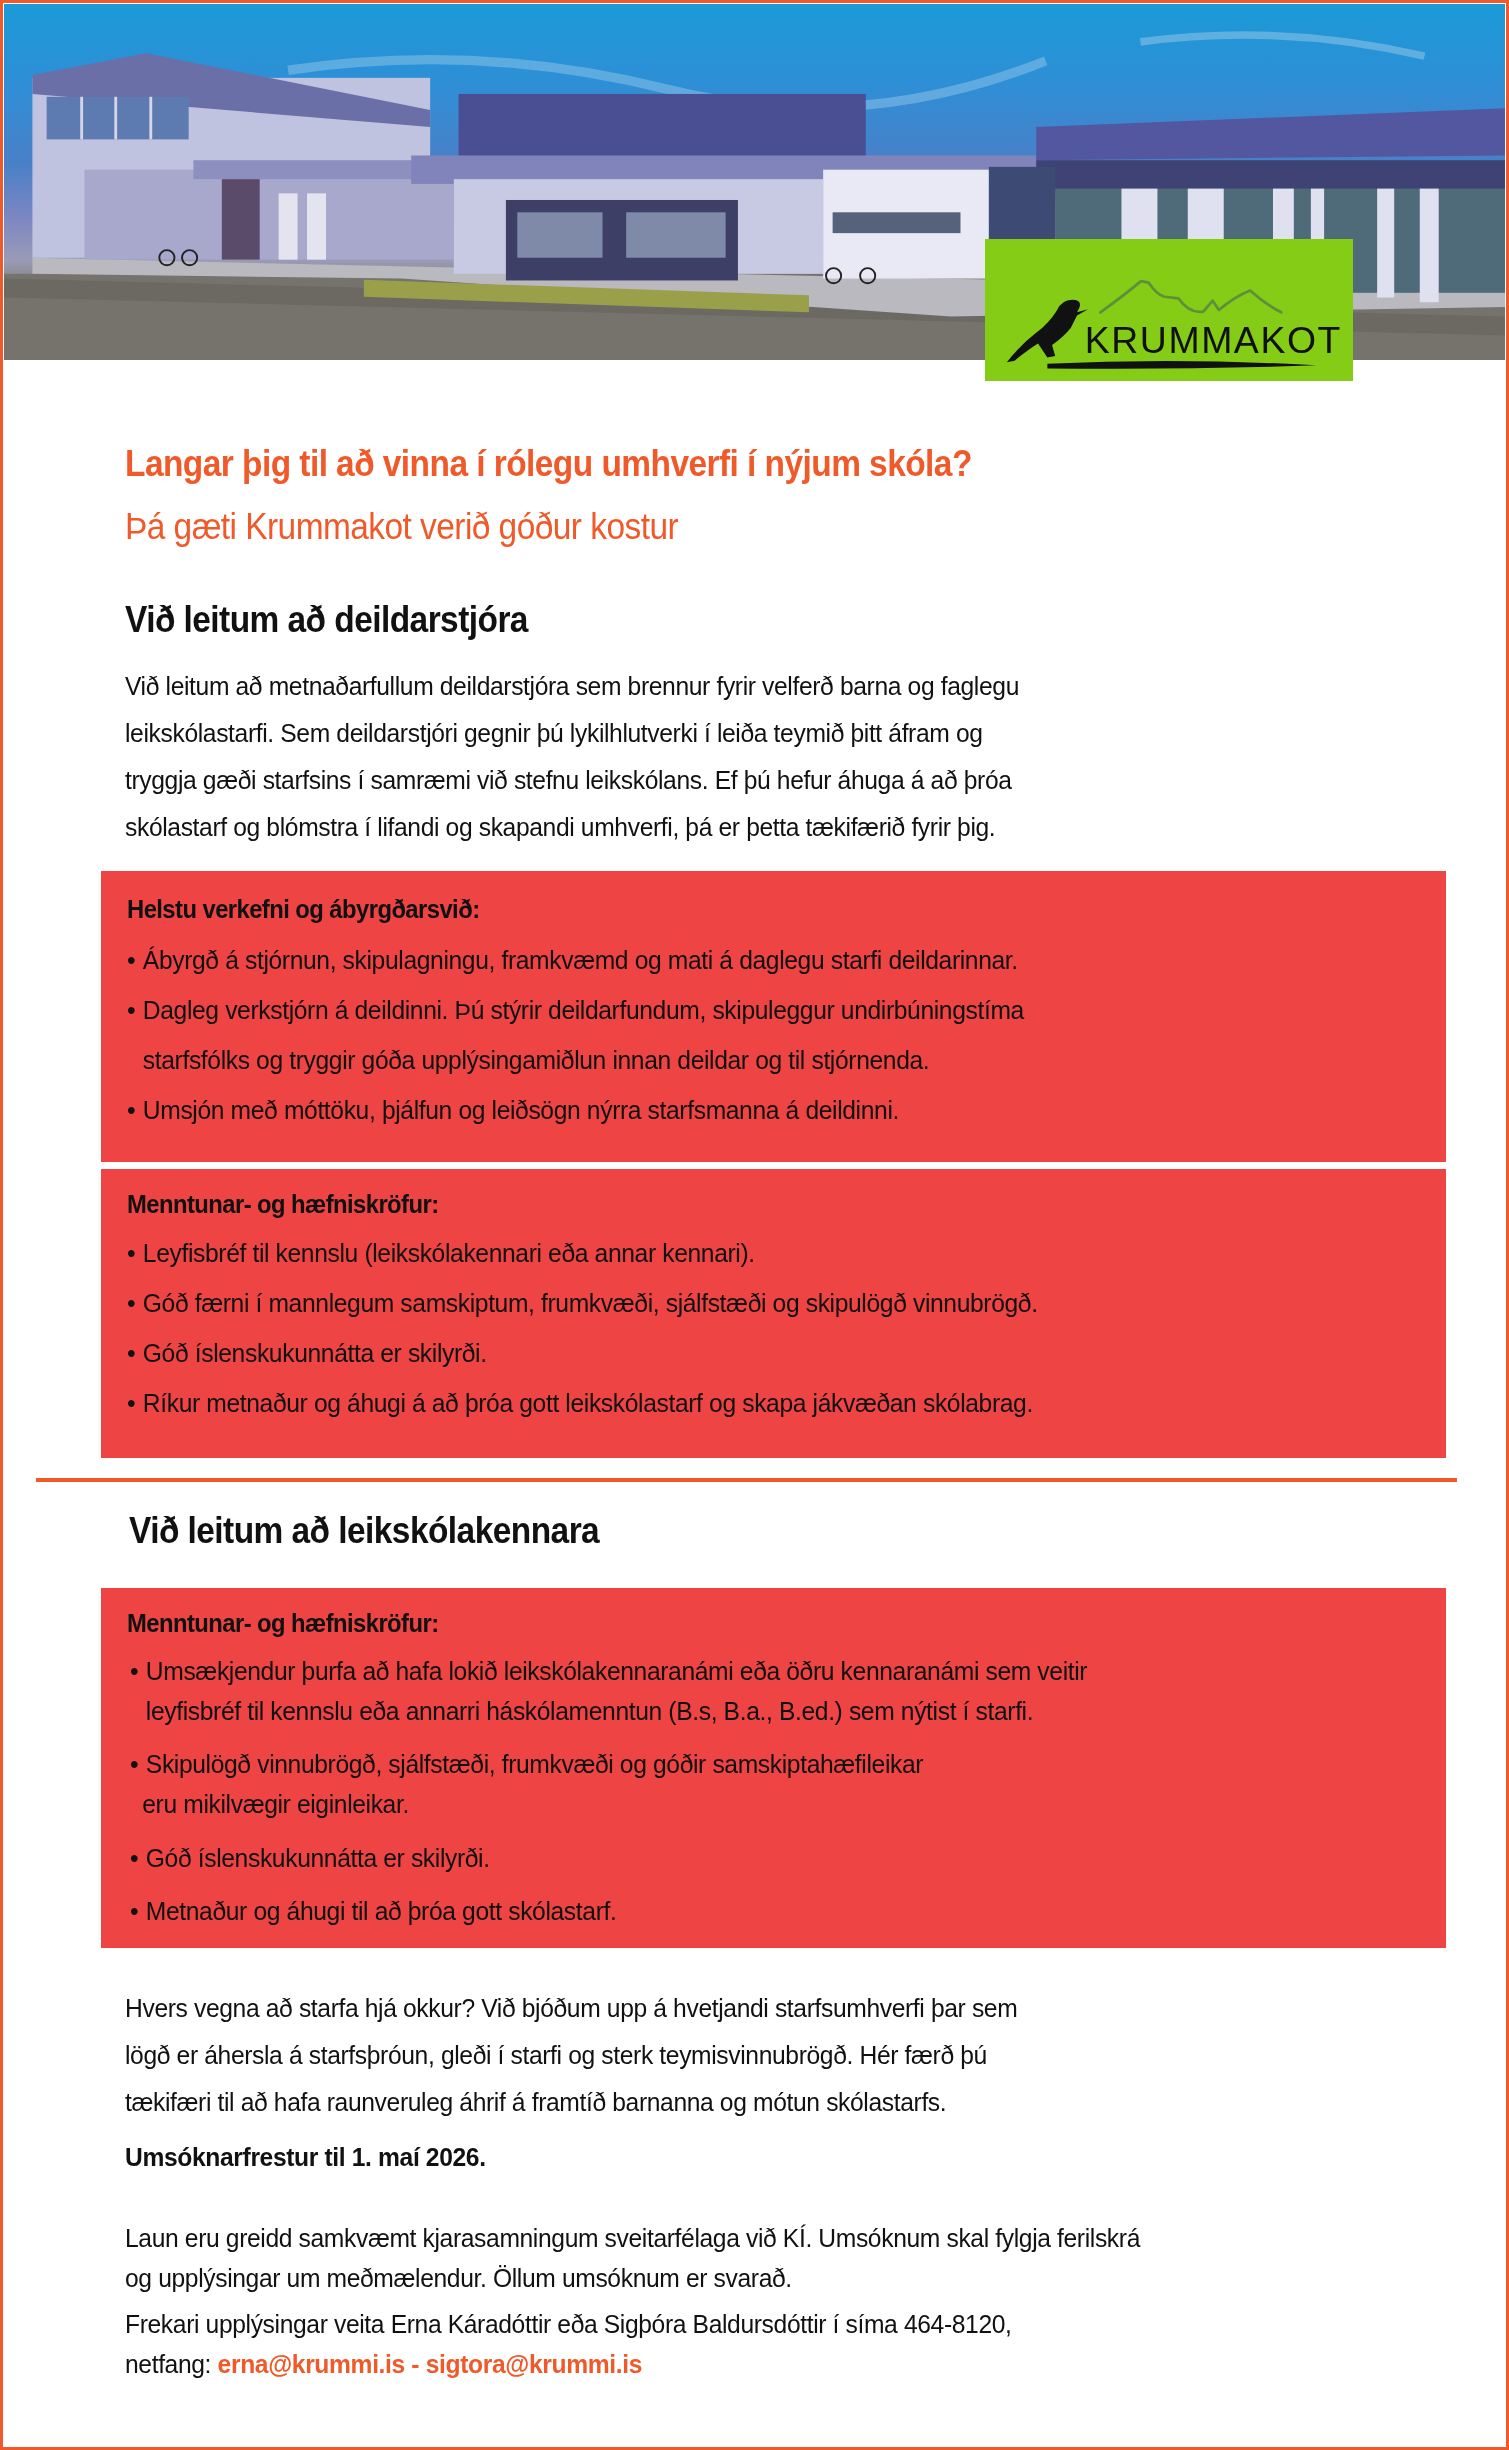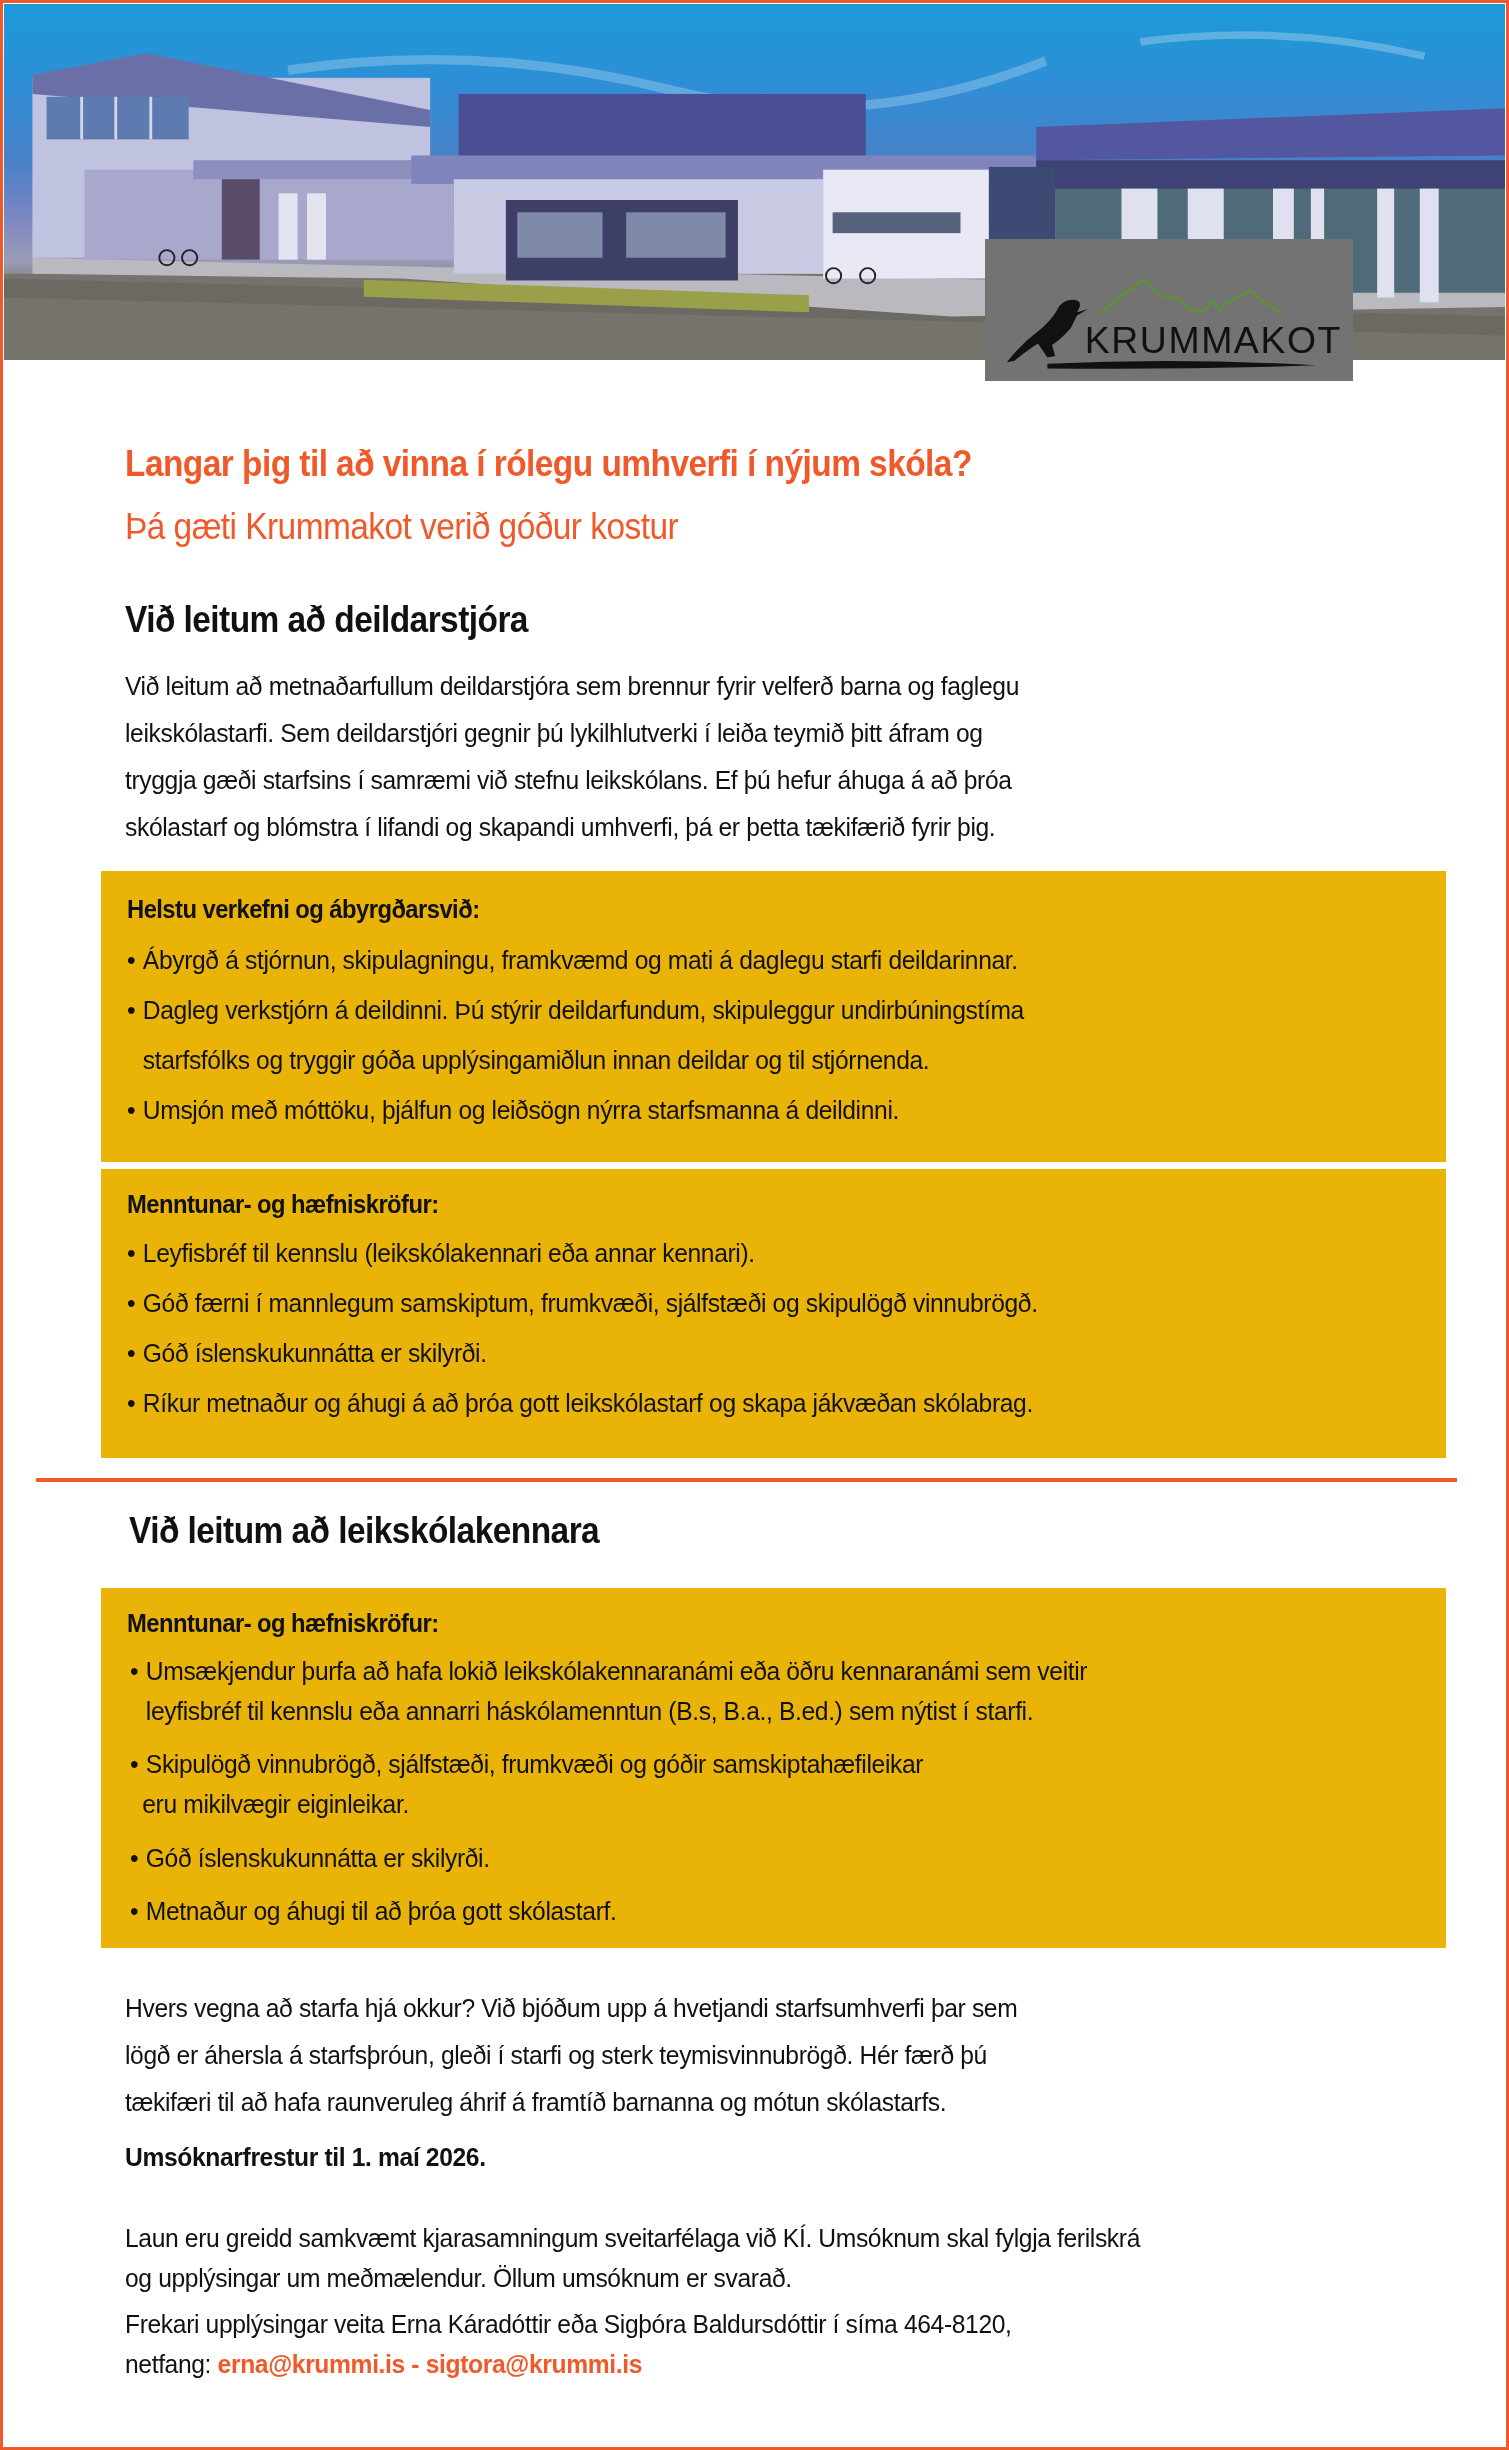--- a/index.html
+++ b/index.html
@@ -16,21 +16,21 @@
   }
   
   .hero {
     position: absolute; left: 3.8px; top: 3.8px; width: 1501px; height: 356px;
     overflow: hidden;
     background: linear-gradient(180deg, #1b9ad8 0%, #2e8fd6 22%, #4a80c8 45%, #7c86c2 60%, #9a9bb6 72%, #7f7f78 80%, #6d6a60 100%);
   }
   .hero svg { position: absolute; left: 0; top: 0; width: 100%; height: 100%; }
   .logo-box {
     position: absolute; left: 985px; top: 239px; width: 368px; height: 142px;
-    background: #737373; z-index: 3;
+    background: #84cc16; z-index: 3;
   }
   .logo-box svg { width: 100%; height: 100%; display: block; }
 
   
   .headline {
     position: absolute; left: 125px; top: 443px;
     font-size: 36px; font-weight: bold; color: #f05a2a; letter-spacing: -0.6px;
     transform: scaleX(0.93); transform-origin: left center; white-space: nowrap;
   }
   .subheadline {
@@ -46,21 +46,21 @@
   .para {
     position: absolute; left: 125px;
     font-size: 26.5px; line-height: 47px; color: #111; letter-spacing: -0.4px;
     transform: scaleX(0.93); transform-origin: left top; white-space: nowrap;
   }
   .para .line { display: block; }
 
   
   .pink-box {
     position: absolute; left: 101px; width: 1345px;
-    background: #eab308;
+    background: #ef4444;
   }
   .box-title {
     position: absolute; left: 25.6px;
     font-size: 25.6px; font-weight: bold; color: #111; letter-spacing: -0.6px;
     transform: scaleX(0.93); transform-origin: left center; white-space: nowrap;
   }
   .bullets {
     position: absolute; left: 25.6px; list-style: none;
     font-size: 26.5px; line-height: 50px; color: #111; letter-spacing: -0.4px;
     transform: scaleX(0.93); transform-origin: left top; white-space: nowrap;

